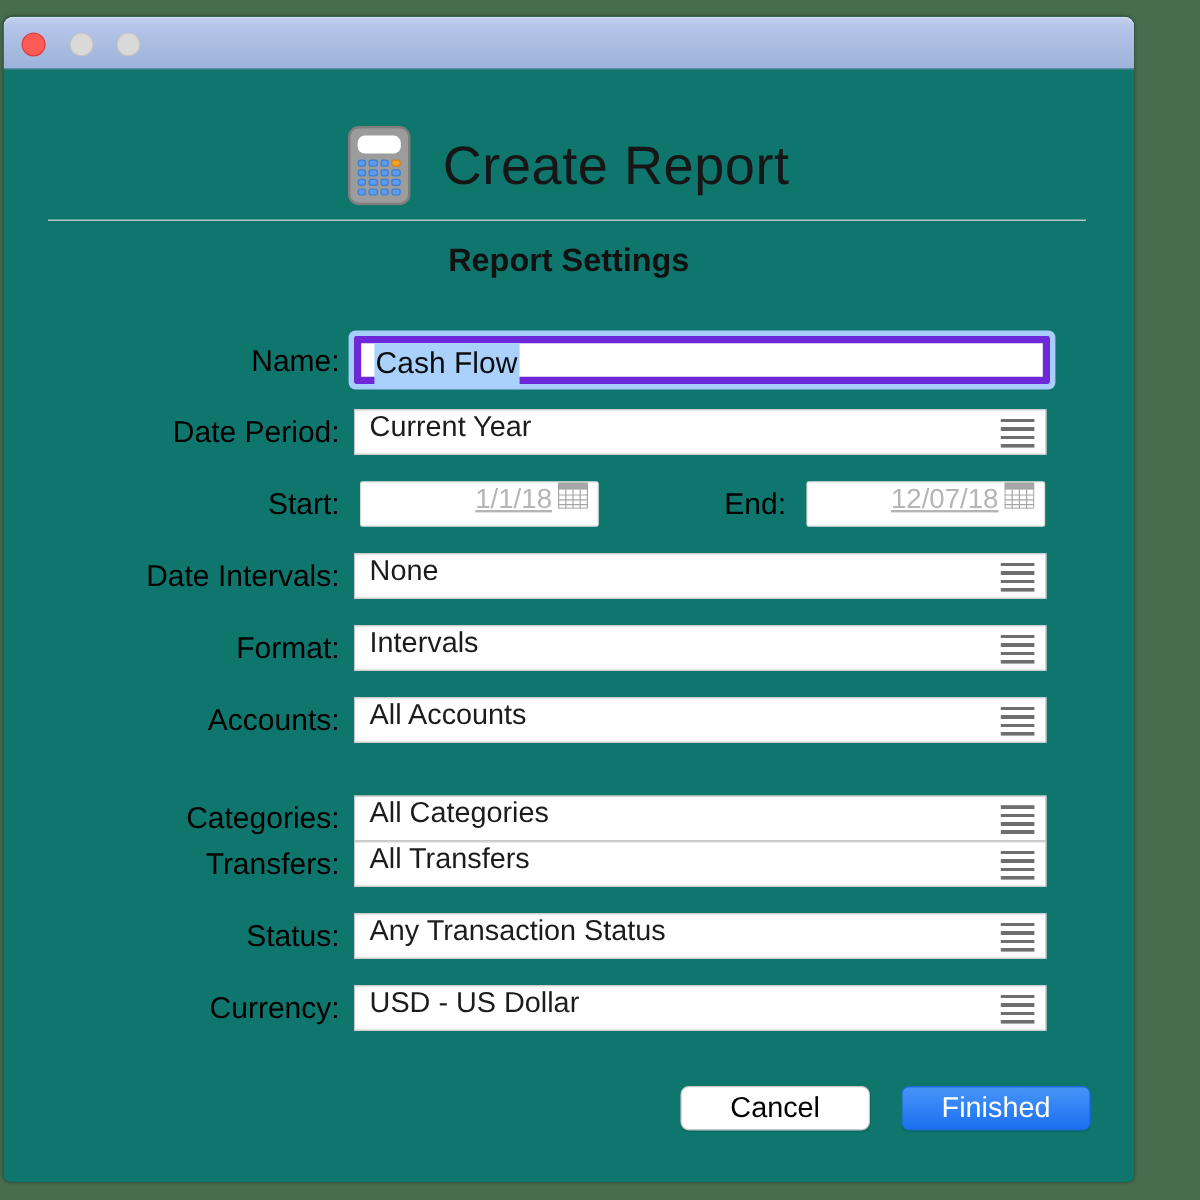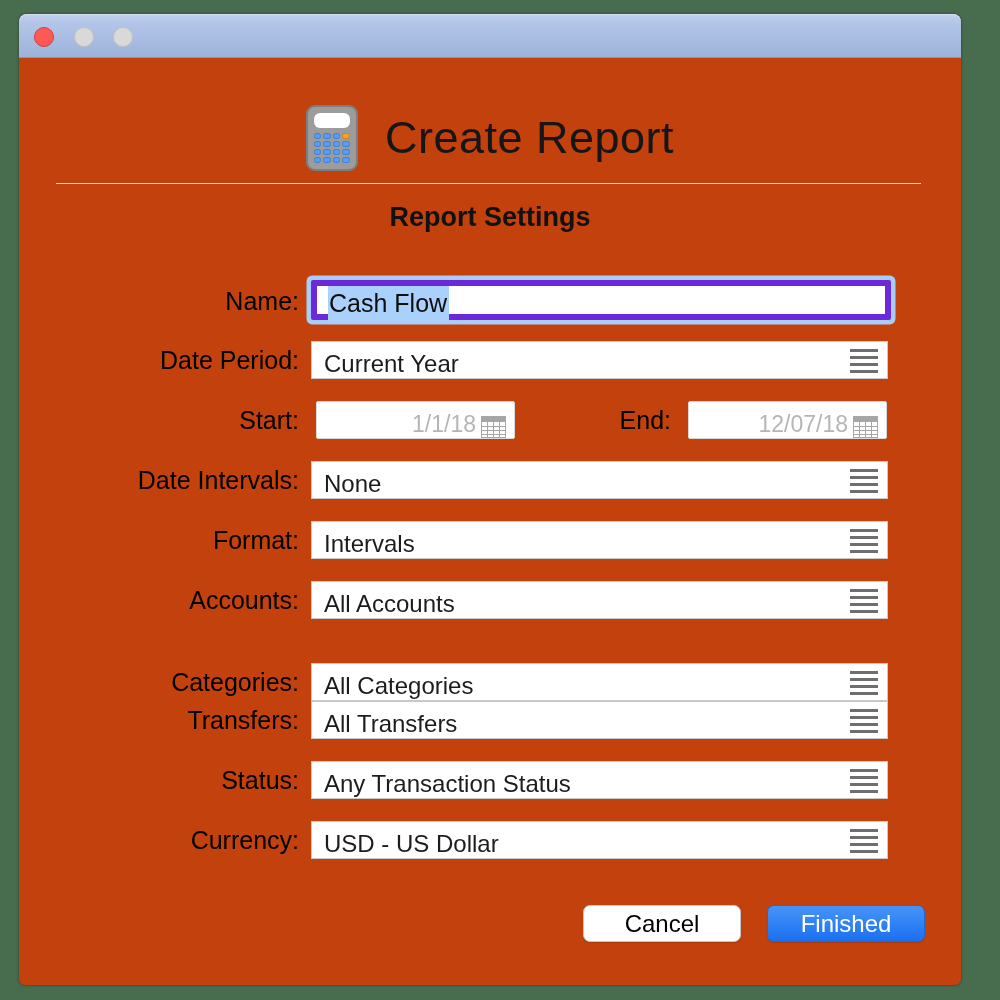--- a/index.html
+++ b/index.html
@@ -3,22 +3,22 @@
 <meta charset="utf-8">
 <style>
   html,body{margin:0;padding:0;}
   body{
     width:1000px;height:1000px;position:relative;overflow:hidden;
     background:#486c4e;
     font-family:"Liberation Sans", sans-serif;
     -webkit-font-smoothing:antialiased;
   }
   .window{
-    position:absolute;left:19px;top:14px;width:942px;height:971px;
-    background:#c2410c;border-radius:8px 8px 6px 6px;
+    position:absolute;left:3px;top:14px;width:942px;height:971px;
+    background:#0f766e;border-radius:8px 8px 6px 6px;
     box-shadow:0 0 3px rgba(0,0,0,.45);
   }
   .titlebar{
     position:absolute;left:0;top:0;right:0;height:43px;
     border-radius:8px 8px 0 0;
     background:linear-gradient(#c3d2ee,#b3c5e8 20%,#9db3da);
     border-bottom:1px solid #8396bb;
     box-shadow:inset 0 1px 0 #d3def2;
   }
   .tl{position:absolute;top:13px;width:20px;height:20px;border-radius:50%;}
@@ -58,40 +58,40 @@
     font-size:27px;font-weight:600;color:#111;
   }
 
   
   .row-label{
     position:absolute;left:0;width:280px;text-align:right;
     font-size:25px;color:#000;line-height:38px;white-space:nowrap;
   }
   .field{
     position:absolute;box-sizing:border-box;height:38px;background:#fff;
-    border:1px solid #c9c9c9;display:flex;align-items:flex-end;
+    border:1px solid #c9c9c9;display:flex;align-items:flex-start;
     font-size:24px;color:#1c1c1c;
   }
   .dropdown{left:292px;width:577px;padding-left:12px;}
   .lines-icon{
     position:absolute;right:9px;top:7px;width:28px;height:24px;
     background:repeating-linear-gradient(to bottom,#6e6e6e 0 3px,transparent 3px 7px);
   }
   .name-wrap{
     position:absolute;left:292px;top:266px;width:580px;height:40px;box-sizing:border-box;
     background:#fff;border:6px solid #6d28d9;border-radius:2px;
     box-shadow:0 0 0 4.5px #a8cdf8;
     display:flex;align-items:flex-start;padding-left:11px;
     font-size:25px;color:#0d0d0d;
   }
   .sel{background:#a9d1fb;padding:3px 2px 4px 1px;}
   .datefield{
     background:#fff;border:1px solid #d8d8d8;border-radius:2px;
     justify-content:flex-end;padding-right:8px;gap:5px;
-    font-size:23px;color:#b5b5b5;
+    font-size:23px;color:#b5b5b5;text-decoration:underline;
   }
   .cal-icon{flex:0 0 auto;display:block;}
 
   
   .t-dateperiod{top:327px;} .t-startend{top:387px;} .t-intervals{top:447px;}
   .t-format{top:507px;} .t-accounts{top:567px;} .t-categories{top:627px;margin-top:22px;}
   .t-transfers{top:687px;} .t-status{top:747px;} .t-currency{top:807px;}
   .lbl-name{top:267px;line-height:40px;}
   .lbl-end{left:500px;width:152px;}
   .f-start{left:297px;width:199px;}

